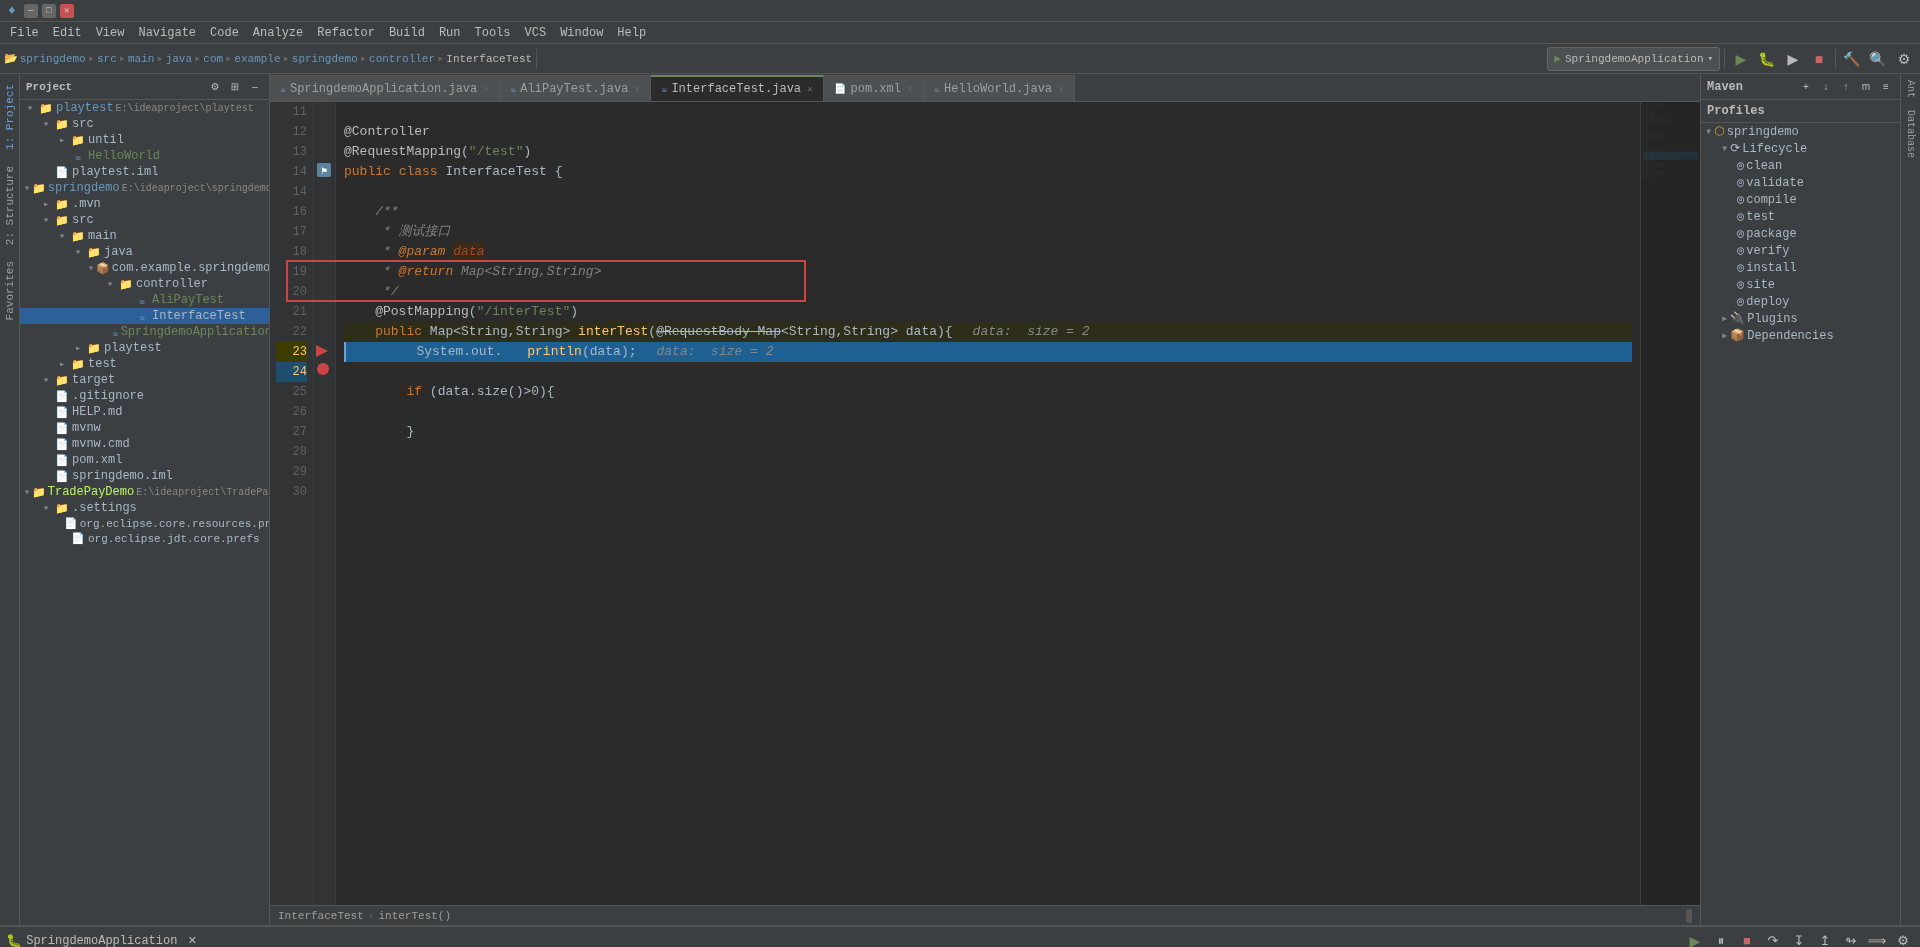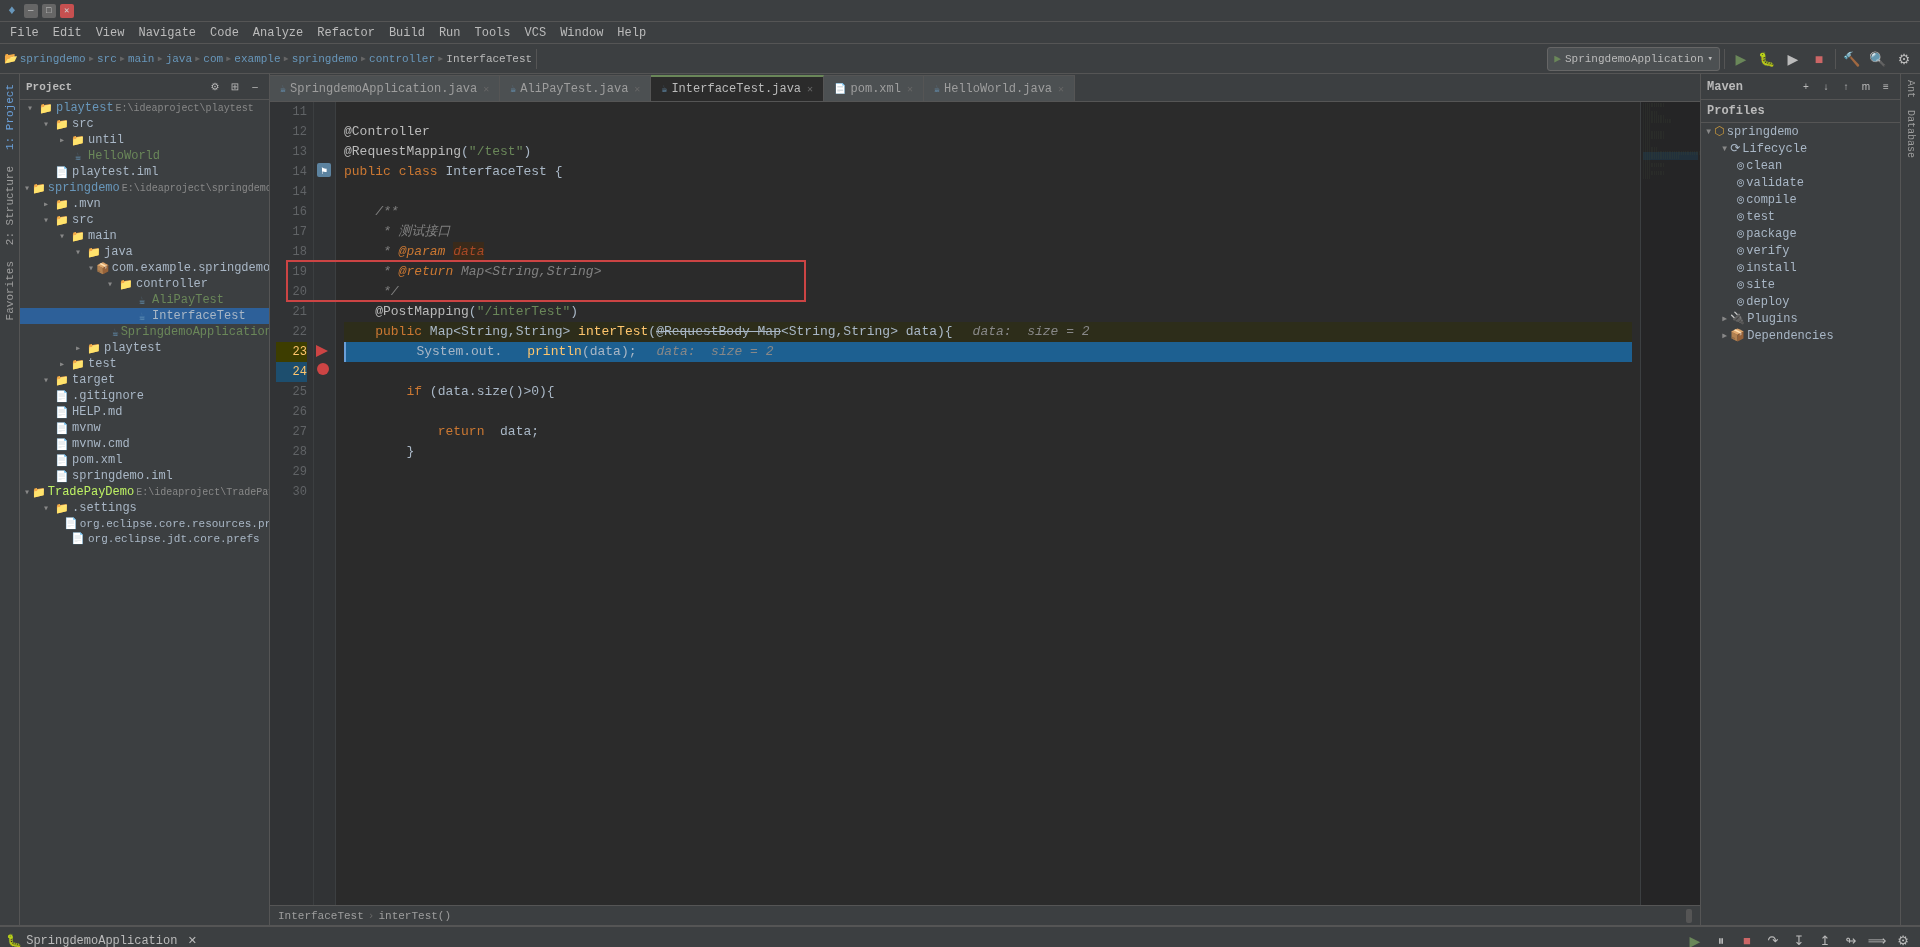--- a/index.html
+++ b/index.html
@@ -476,25 +476,20 @@
         <div class="code-line"><span>&nbsp;</span></div>
 
         <div class="code-line">
           <span>        </span>
           <span class="kw">if</span>
           <span> (data.size()&gt;0){</span>
         </div>
 
         <div class="code-line"><span>&nbsp;</span></div>
 
-        <div class="code-line">
-          <span>            </span>
-          <span class="kw">return</span>
-          <span>  data;</span>
-        </div>
 
         <div class="code-line">
           <span>        }</span>
         </div>
 
         <div class="code-line"><span>&nbsp;</span></div>
       </div>
 
       <div style="position:absolute; border:2px solid #cc4444; pointer-events:none; z-index:10; left:286px; top:260px; width:520px; height:42px;"></div>
 

